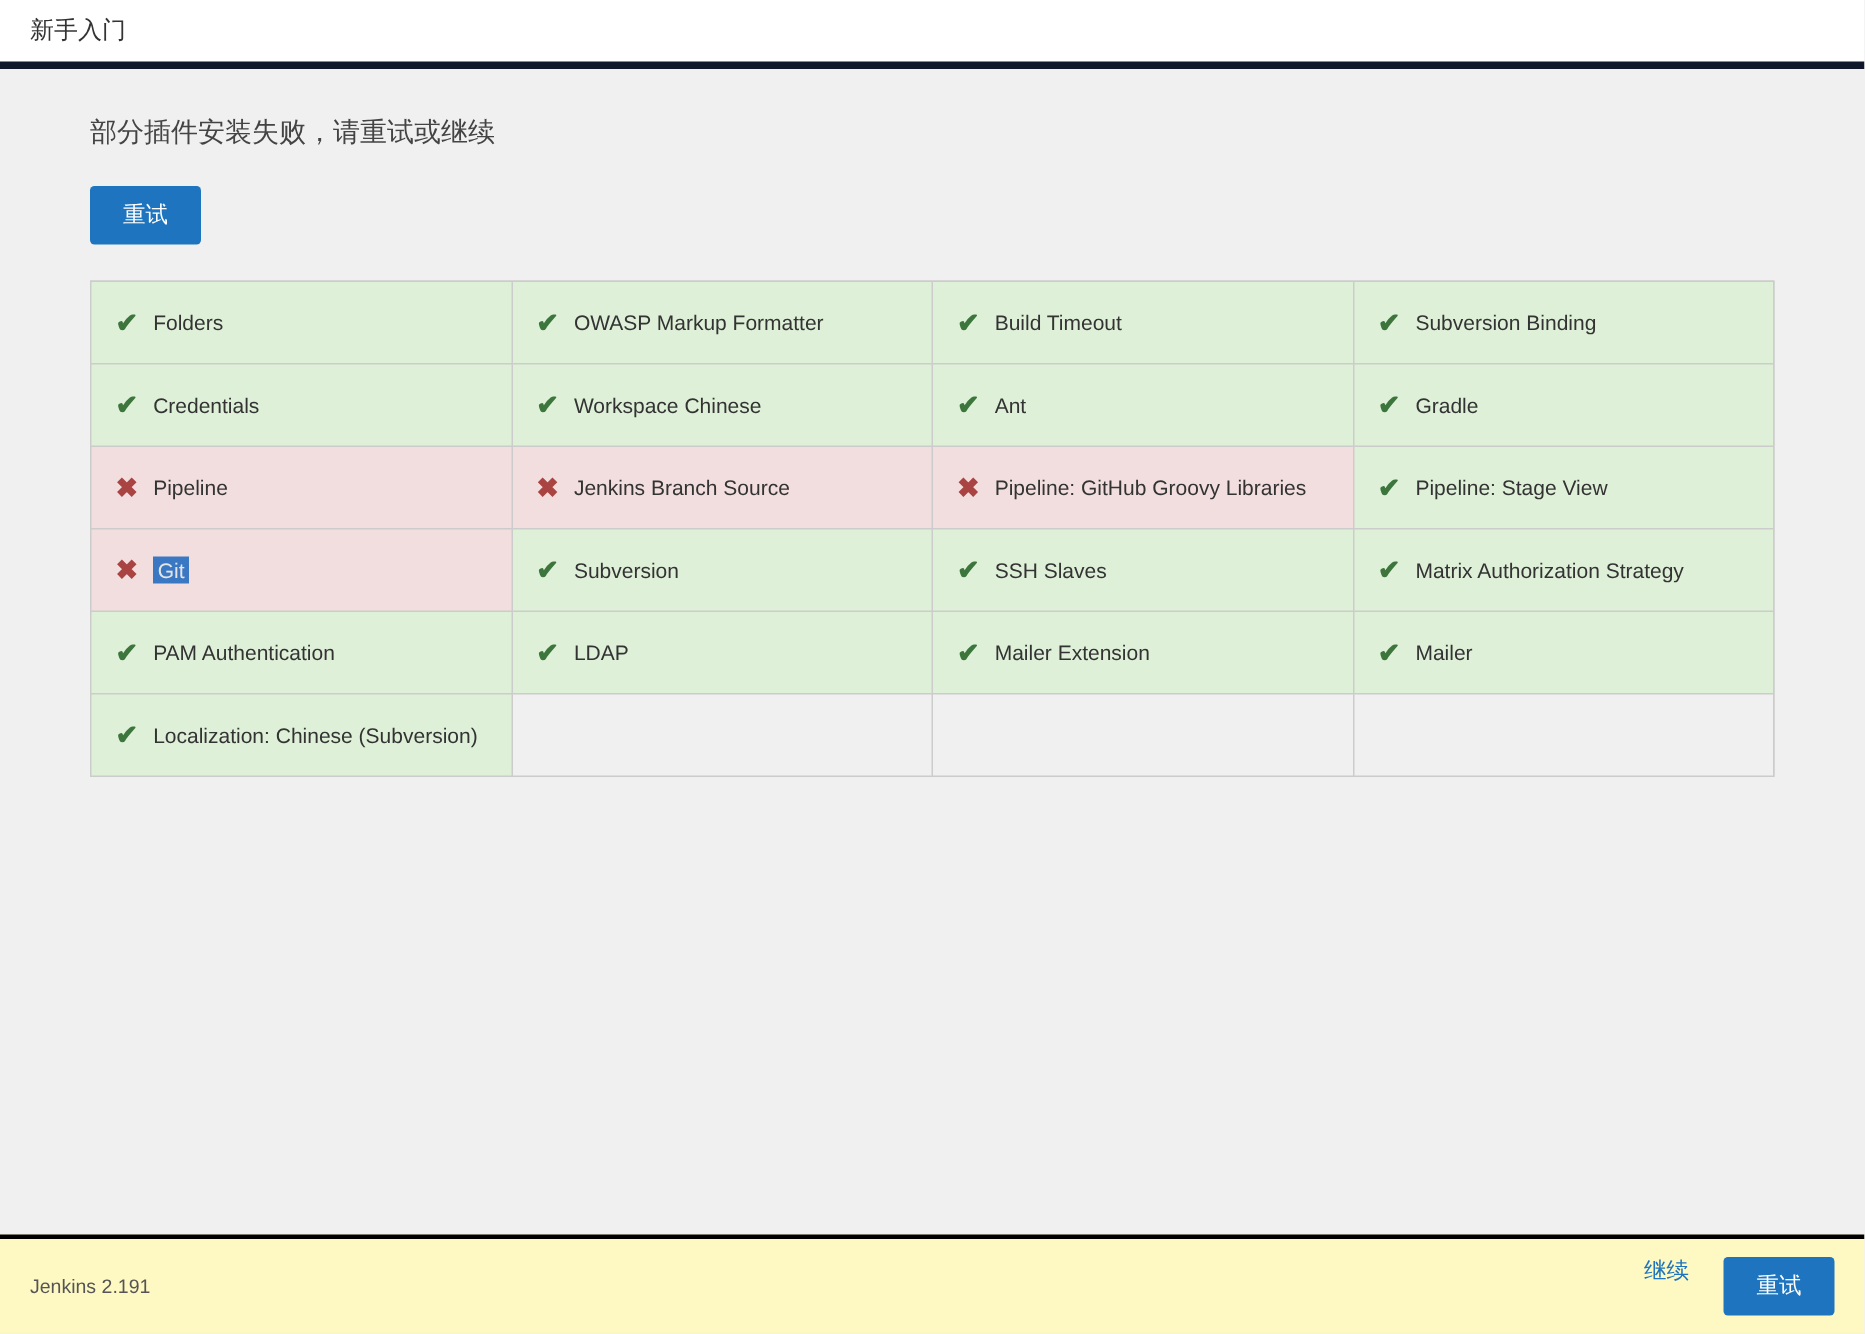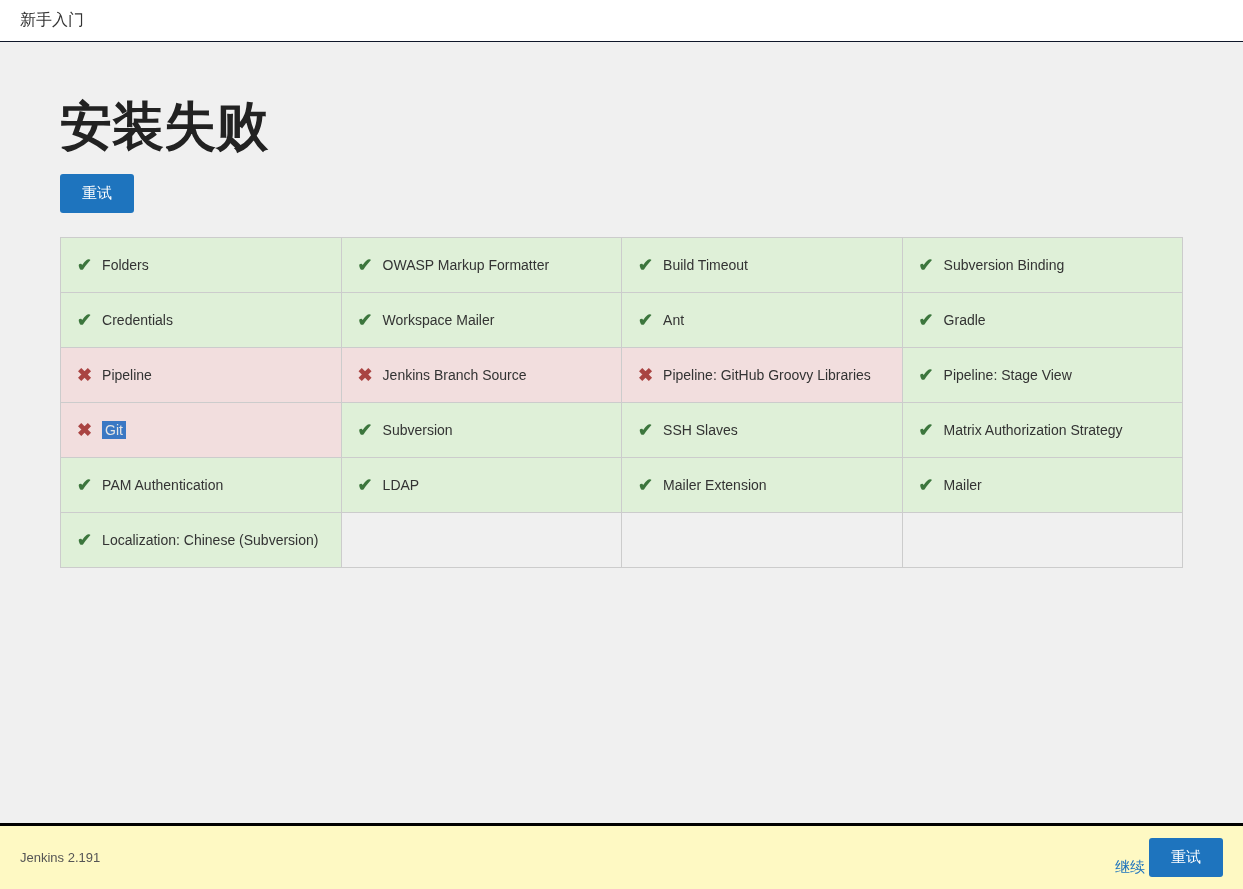--- a/index.html
+++ b/index.html
@@ -5,21 +5,21 @@
     * { box-sizing: border-box; margin: 0; padding: 0; }
     body {
       font-family: "Microsoft YaHei", "PingFang SC", sans-serif;
       background: #f0f0f0;
       min-height: 889px;
       display: flex;
       flex-direction: column;
     }
     .top-bar {
       background: #fff;
-      border-bottom: 1px solid #0f172a;
+      border-bottom: 5px solid #0f172a;
       padding: 10px 20px;
       font-size: 16px;
       color: #333;
     }
     .main-content {
       flex: 1;
       padding: 30px 60px 20px 60px;
       background: #f0f0f0;
     }
     .install-title {
@@ -95,22 +95,22 @@
       display: flex;
       align-items: center;
       justify-content: space-between;
     }
     .footer-version {
       font-size: 13px;
       color: #555;
     }
     .footer-right {
       display: flex;
-      align-items: flex-end;
-      gap: 4px;
+      align-items: flex-start;
+      gap: 23px;
     }
     .continue-link {
       color: #1e74be;
       font-size: 15px;
       cursor: pointer;
       background: none;
       border: none;
     }
     .retry-btn-bottom {
       background: #1e74be;
@@ -123,21 +123,21 @@
     }
   </style>
 </head>
 <body>
 
 <div class="top-bar">
   <span>新手入门</span>
 </div>
 
 <div class="main-content">
-  <div class="install-title">安装失败</div>
+  <div class="install-subtitle">部分插件安装失败，请重试或继续</div>
   <button class="retry-btn-top">重试</button>
 
   <div class="plugins-grid" id="plugins-grid">
 
   <div class="plugin-cell">
         <span class="check-icon">✔</span>
         <span class="plugin-name">Folders</span>
       </div>
       <div class="plugin-cell">
         <span class="check-icon">✔</span>
@@ -150,21 +150,21 @@
       <div class="plugin-cell">
         <span class="check-icon">✔</span>
         <span class="plugin-name">Subversion Binding</span>
       </div>
       <div class="plugin-cell">
         <span class="check-icon">✔</span>
         <span class="plugin-name">Credentials</span>
       </div>
       <div class="plugin-cell">
         <span class="check-icon">✔</span>
-        <span class="plugin-name">Workspace Mailer</span>
+        <span class="plugin-name">Workspace Chinese</span>
       </div>
       <div class="plugin-cell">
         <span class="check-icon">✔</span>
         <span class="plugin-name">Ant</span>
       </div>
       <div class="plugin-cell">
         <span class="check-icon">✔</span>
         <span class="plugin-name">Gradle</span>
       </div>
       <div class="plugin-cell fail">

